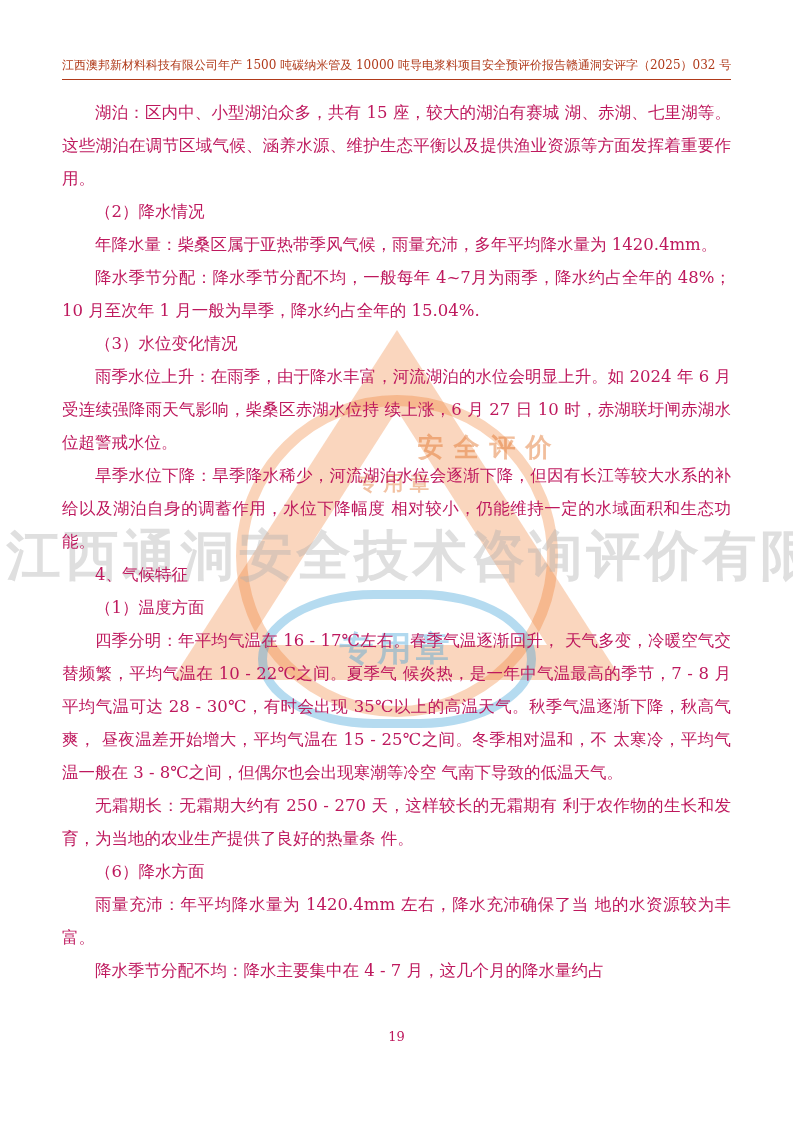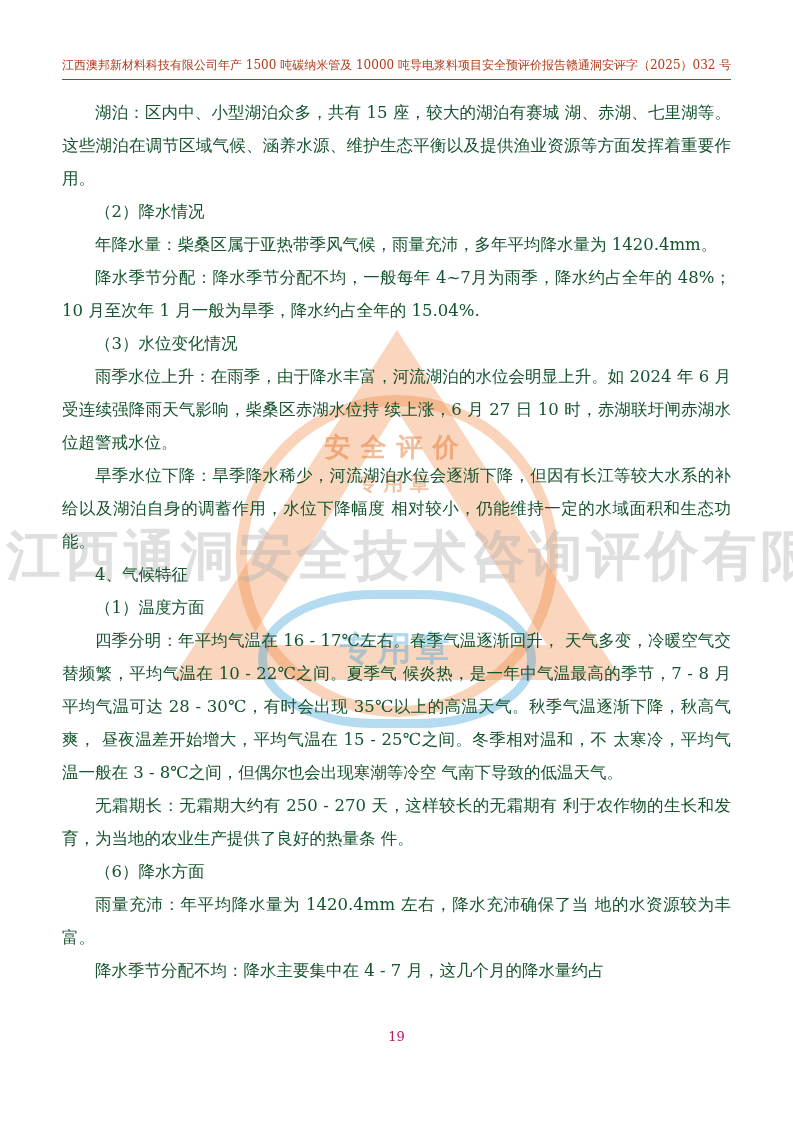--- a/index.html
+++ b/index.html
@@ -55,21 +55,21 @@
     height: 300px;
     border: 11px solid rgba(240, 120, 40, 0.32);
     border-radius: 50%;
   }
   .wm-seal-text {
     position: absolute;
     left: 50%;
     top: 430px;
     transform: translateX(-50%);
     width: 330px;
-    text-align: center;
+    text-align: right;
     font-size: 26px;
     letter-spacing: 10px;
     color: rgba(225, 110, 35, 0.45);
     font-family: "DejaVu Serif", "Liberation Serif", serif;
     font-weight: bold;
   }
   .wm-seal-text2 {
     position: absolute;
     left: 50%;
     top: 470px;
@@ -131,21 +131,21 @@
     letter-spacing: 0px;
     padding-bottom: 5px;
     border-bottom: 1.3px solid #b03a1a;
     white-space: nowrap;
   }
   .body-text {
     margin-top: 16px;
     font-size: 16.5px;
     line-height: 33px;
     text-align: justify;
-    color: #14532d;
+    color: #be185d;
   }
   .body-text p {
     margin: 0;
     text-indent: 2em;
   }
   .page-number {
     position: absolute;
     bottom: 78px;
     left: 0;
     width: 100%;

